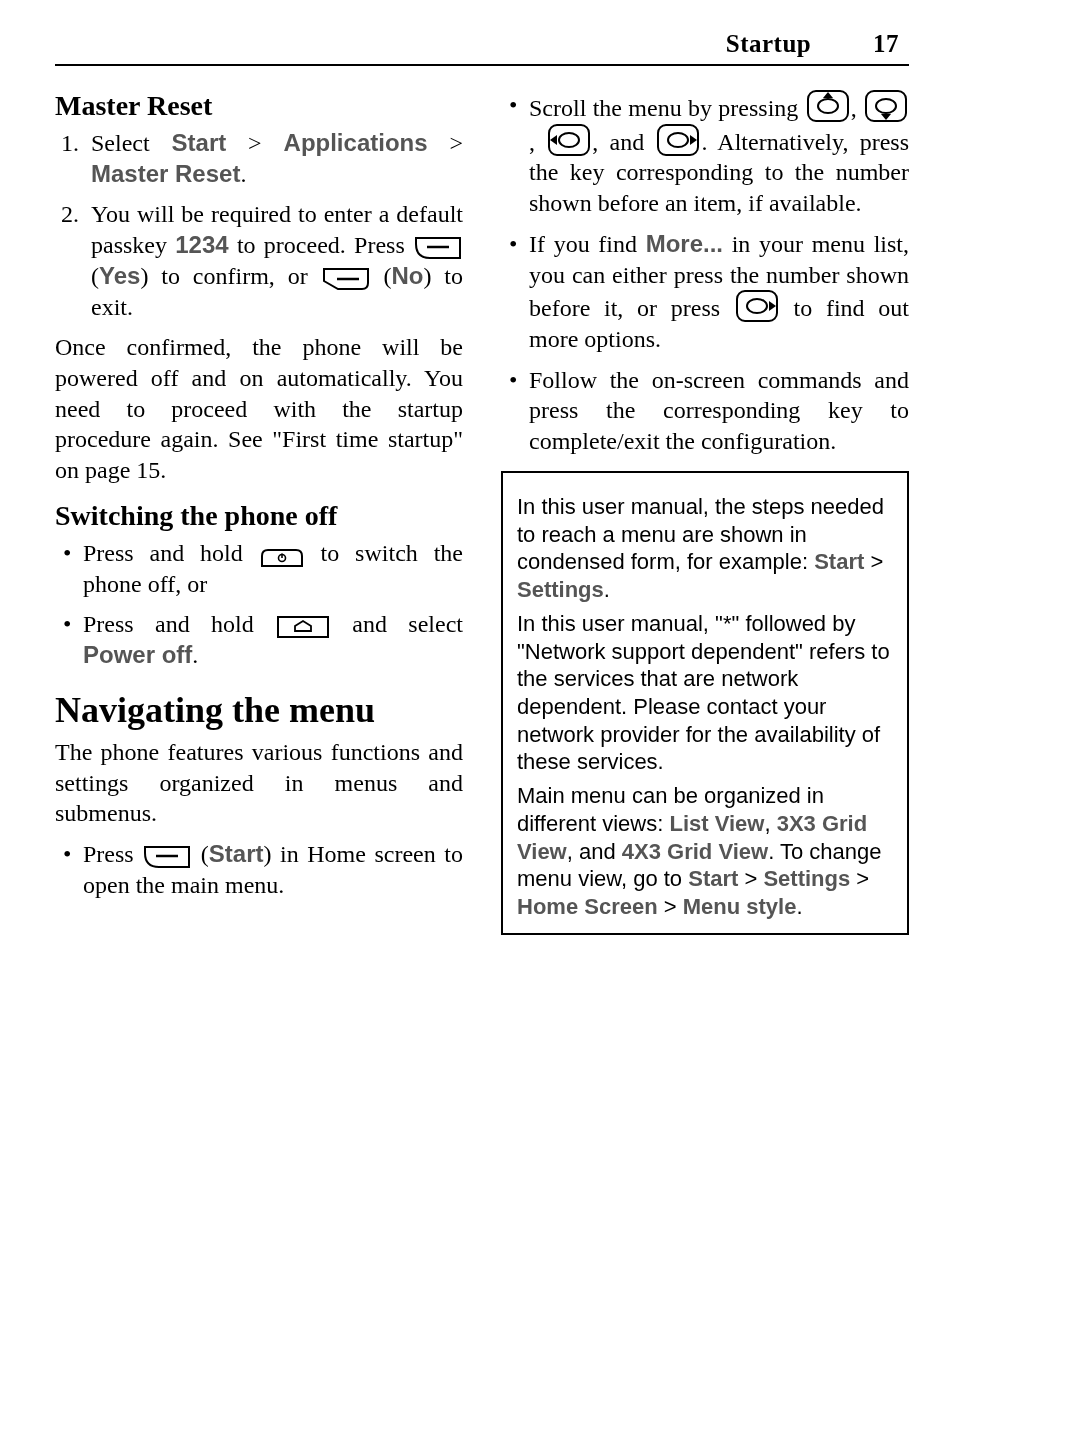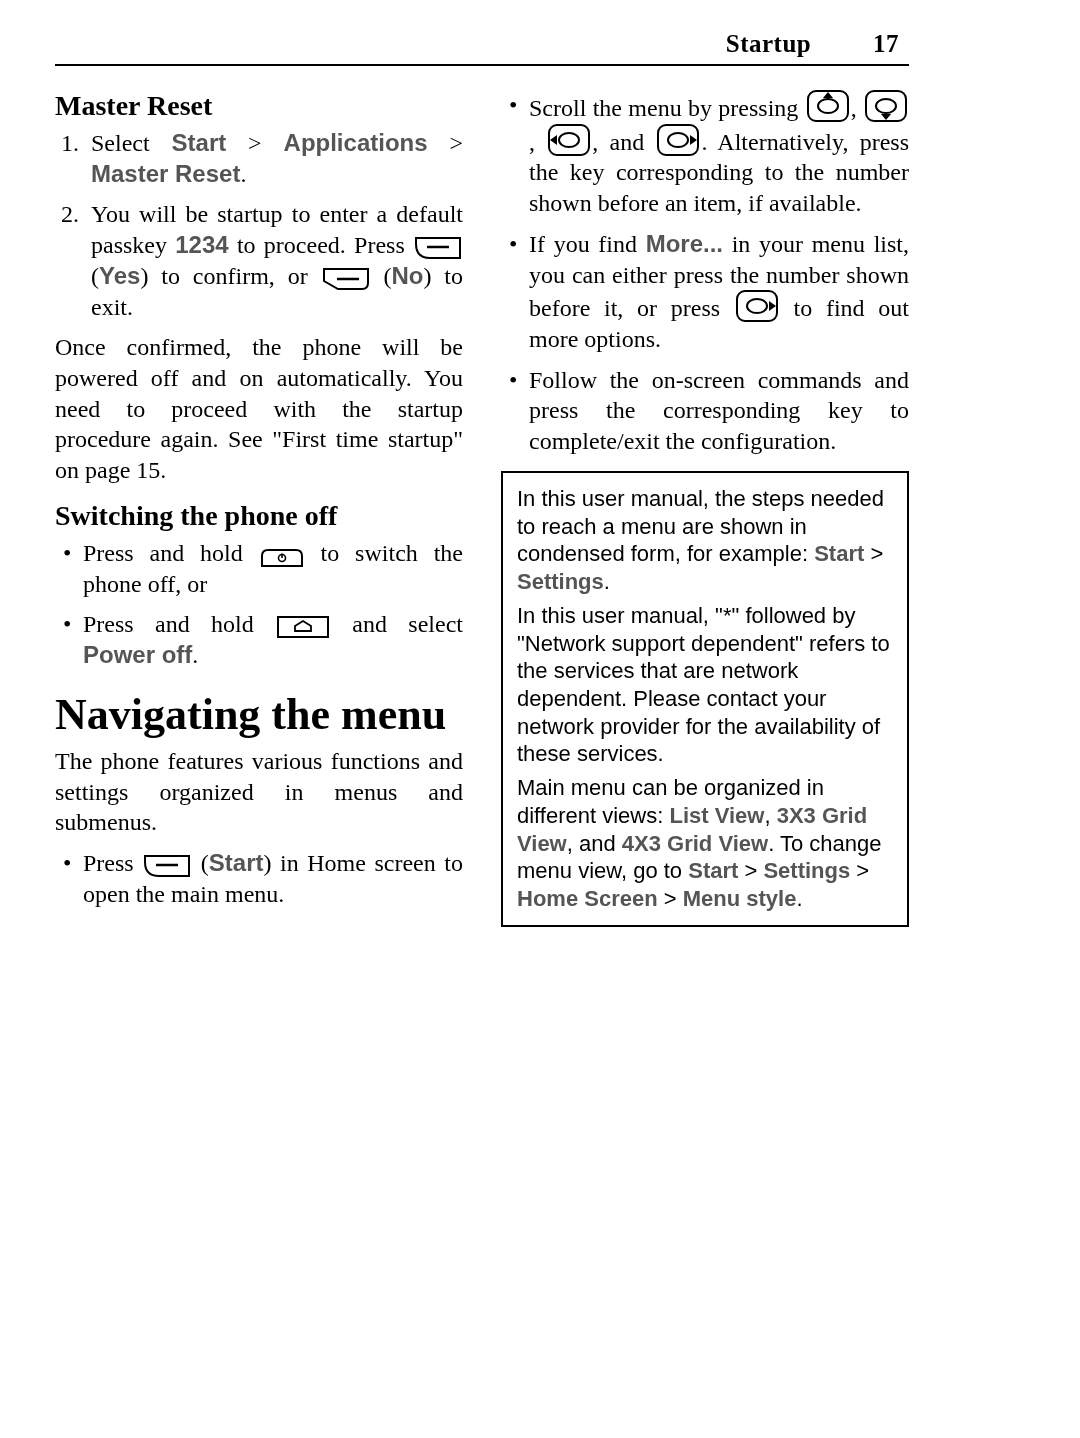--- a/index.html
+++ b/index.html
@@ -36,21 +36,21 @@
   }
   .cols {
     column-count: 2;
     column-gap: 38px;
   }
   .cols > * { break-inside: avoid-column; }
   .flow { break-inside: auto !important; }
   h1 {
     font-family: Georgia, 'Times New Roman', serif;
     font-weight: bold;
-    font-size: 44px;
+    font-size: 36px;
     margin: 18px 0 6px 0;
   }
   h2 {
     font-family: Georgia, 'Times New Roman', serif;
     font-weight: bold;
     font-size: 28px;
     margin: 0 0 4px 0;
   }
   h2.mt { margin-top: 14px; }
   p.body {
@@ -90,21 +90,21 @@
   }
   ul.bul > li::before {
     content: "•";
     position: absolute;
     left: -20px;
     top: 0;
     font-size: 24px;
   }
   .notebox {
     border: 2px solid #000;
-    padding: 12px 14px 12px 14px;
+    padding: 20px 14px 12px 14px;
     margin-top: 14px;
     font-family: Arial, Helvetica, sans-serif;
     font-size: 22px;
     line-height: 1.26;
   }
   .notebox p { margin: 0 0 6px 0; }
   .notebox p:last-child { margin-bottom: 0; }
   
   .ico {
     display: inline-block;
@@ -178,21 +178,21 @@
   <div class="cols">
 
     <h2>Master Reset</h2>
 
 
     <ol class="num">
       <li>
         <span>Select </span><span class="ui">Start</span><span> &gt; </span><span class="ui">Applications</span><span> &gt; </span><span class="ui">Master Reset</span><span>.</span>
       </li>
       <li>
-        <span>You will be startup to enter a default passkey </span><span class="ui">1234</span><span> to proceed. Press </span>
+        <span>You will be required to enter a default passkey </span><span class="ui">1234</span><span> to proceed. Press </span>
         <span class="ico"><svg width="46" height="22">
               <use href="#softkey-left"></use>
             </svg></span>
         <span> (</span><span class="ui">Yes</span><span>) to confirm, or </span>
         <span class="ico"><svg width="46" height="22">
               <use href="#softkey-right"></use>
             </svg></span>
         <span> (</span><span class="ui">No</span><span>) to exit.</span>
       </li>
     </ol>

